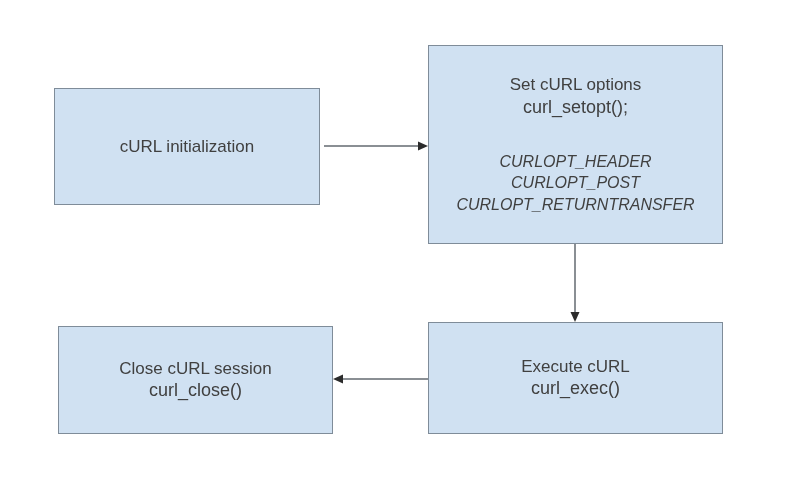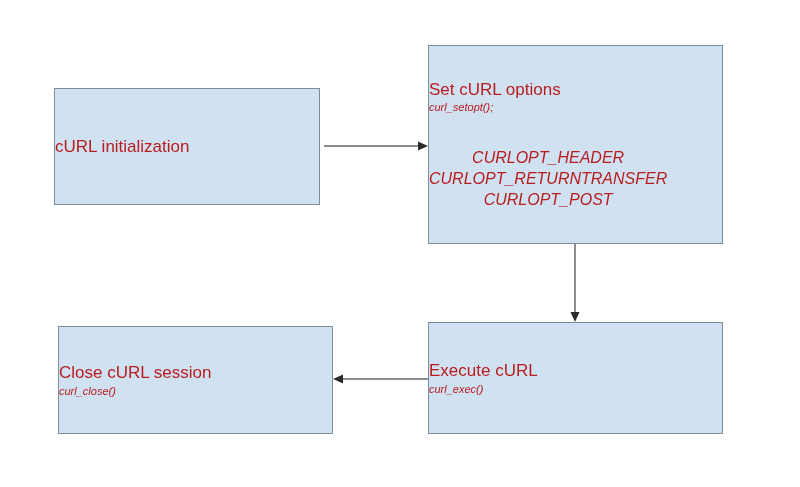--- a/index.html
+++ b/index.html
@@ -18,34 +18,33 @@
     background: #ffffff;
     overflow: hidden;
   }
   .node {
     position: absolute;
     box-sizing: border-box;
     background: #d0e1f2;
     border: 1px solid #7f8c99;
     display: flex;
     flex-direction: column;
-    align-items: flex-start;
+    align-items: center;
     justify-content: center;
     text-align: center;
-    color: #b91c1c;
+    color: #404040;
     line-height: 1.28;
   }
   .node-title {
     font-size: 17px;
     font-style: normal;
     white-space: nowrap;
   }
   .node-code {
-    font-size: 11px;
-    font-style: italic;
+    font-size: 18px;
     white-space: nowrap;
   }
   .opt-list {
     margin-top: 32px;
     display: flex;
     flex-direction: column;
     align-items: center;
   }
   .opt-item {
     font-size: 16px;
@@ -101,22 +100,22 @@
 
   <div class="node" id="node-init">
     <div class="node-title">cURL initialization</div>
   </div>
 
   <div class="node" id="node-setopt">
     <div class="node-title">Set cURL options</div>
     <div class="node-code">curl_setopt();</div>
     <div class="opt-list">
       <div class="opt-item">CURLOPT_HEADER</div>
+      <div class="opt-item">CURLOPT_POST</div>
       <div class="opt-item">CURLOPT_RETURNTRANSFER</div>
-      <div class="opt-item">CURLOPT_POST</div>
     </div>
   </div>
 
   <div class="node" id="node-exec">
     <div class="node-title">Execute cURL</div>
     <div class="node-code">curl_exec()</div>
   </div>
 
   <div class="node" id="node-close">
     <div class="node-title">Close cURL session</div>

